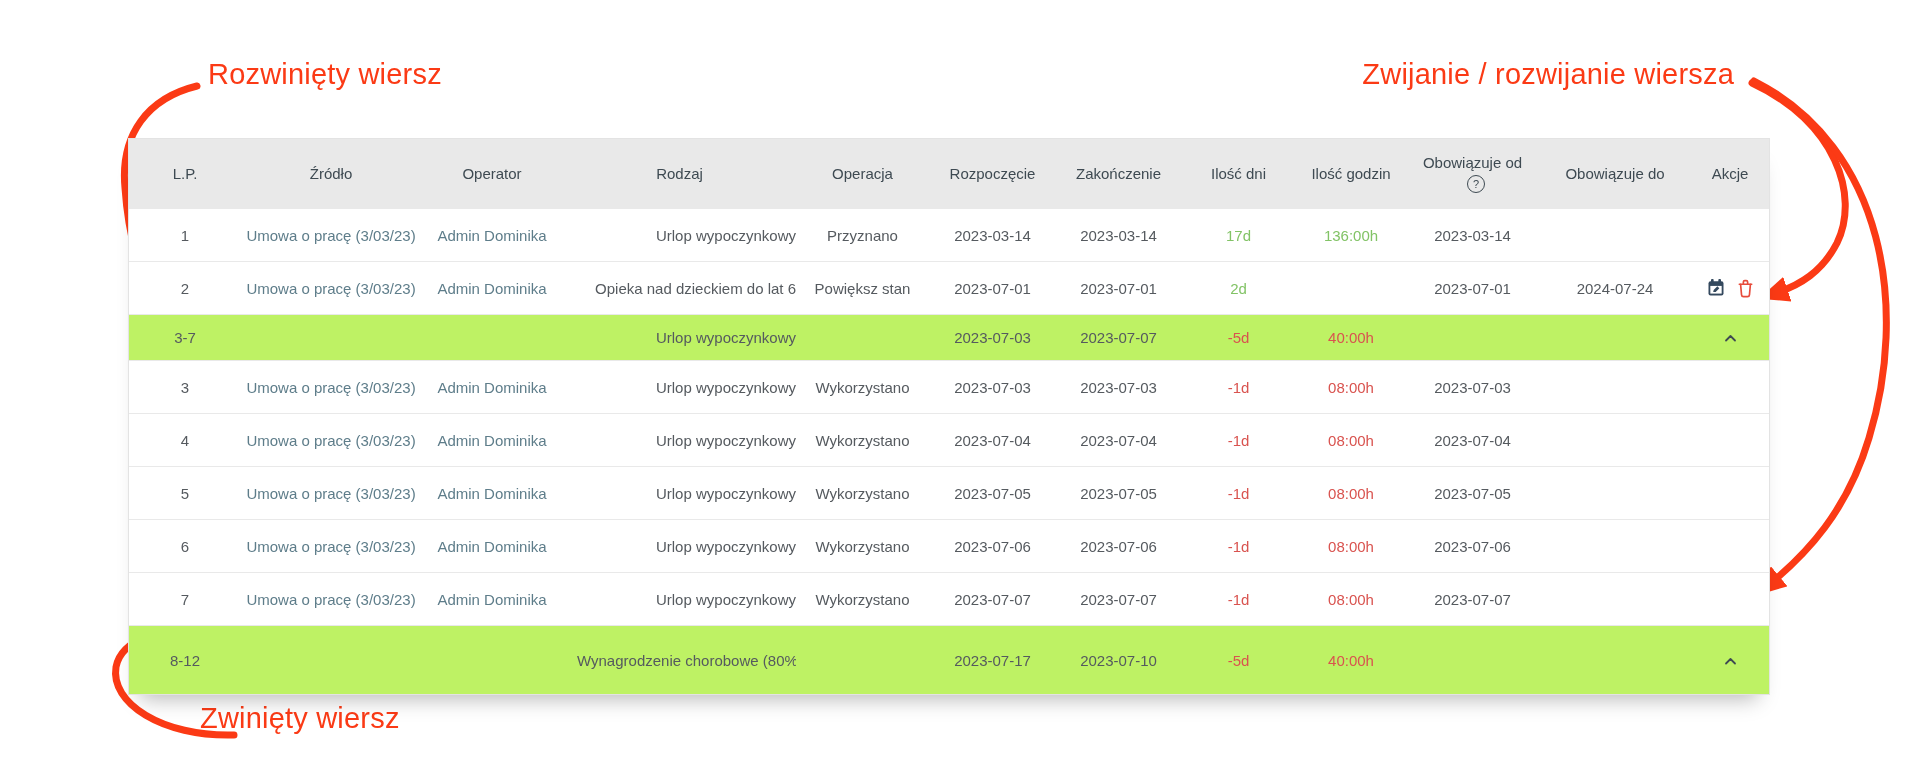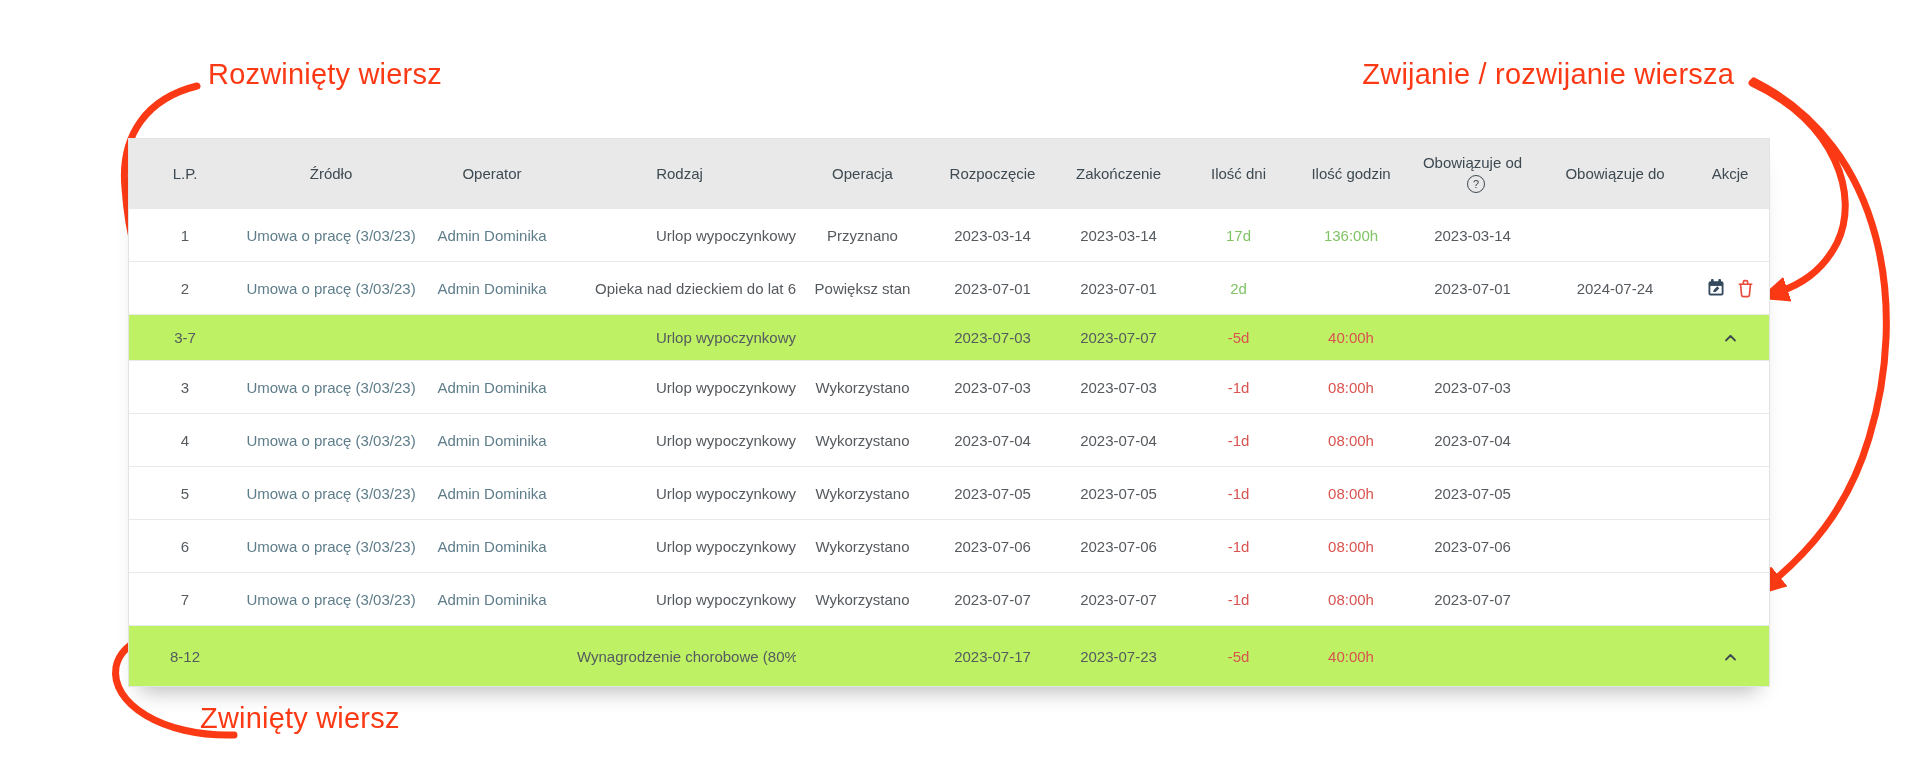--- a/index.html
+++ b/index.html
@@ -28,21 +28,21 @@
   thead th{
     background:#e9e9e9;height:55px;font-weight:400;color:#3e4a52;
     font-size:15px;text-align:center;padding:7px;
   }
   tbody td{
     height:52px;border-top:1px solid #e9e9e9;text-align:center;
     font-size:15px;color:#555a5f;padding:0;overflow:hidden;white-space:nowrap;
   }
   td.col-rodzaj{text-align:right;padding-left:14px;}
   tr.group td{background:#bef264;height:45px;}
-  tbody tr:last-child.group td{height:60px;}
+  tbody tr:last-child.group td{height:68px;}
   .muted-teal{color:var(--link-text,#5e7d8a);}
   .pos{color:var(--positive,#82c366);}
   .neg{color:var(--negative,#d9534f);}
   .help-badge{
     display:inline-flex;align-items:center;justify-content:center;
     width:16px;height:16px;border:1px solid #3e4a52;border-radius:50%;
     font-size:11px;line-height:1;margin-left:7px;vertical-align:-3px;color:#3e4a52;
   }
   .icon-btn{
     background:none;border:none;padding:0;margin:0 5px;cursor:pointer;
@@ -228,21 +228,21 @@
           <td class="col-obowiazuje_do"></td>
           <td class="col-akcje"></td>
         </tr>
         <tr class="group">
           <td class="col-lp">8-12</td>
           <td class="col-zrodlo muted-teal"></td>
           <td class="col-operator muted-teal"></td>
           <td class="col-rodzaj">Wynagrodzenie chorobowe (80%)</td>
           <td class="col-operacja"></td>
           <td class="col-rozpoczecie">2023-07-17</td>
-          <td class="col-zakonczenie">2023-07-23</td>
+          <td class="col-zakonczenie">2023-07-10</td>
           <td class="col-ilosc_dni"><span class="neg">-5d</span></td>
           <td class="col-ilosc_godzin"><span class="neg">40:00h</span></td>
           <td class="col-obowiazuje_od"></td>
           <td class="col-obowiazuje_do"></td>
           <td class="col-akcje"><button class="chev-btn"><span><svg width="13" height="9" viewBox="0 0 13 9" fill="none" stroke="#3e4a52" stroke-width="1.8" stroke-linecap="round" stroke-linejoin="round">
       <polyline points="2,6.5 6.5,2 11,6.5"></polyline>
     </svg></span></button></td>
         </tr>
       </tbody>
   </table>

